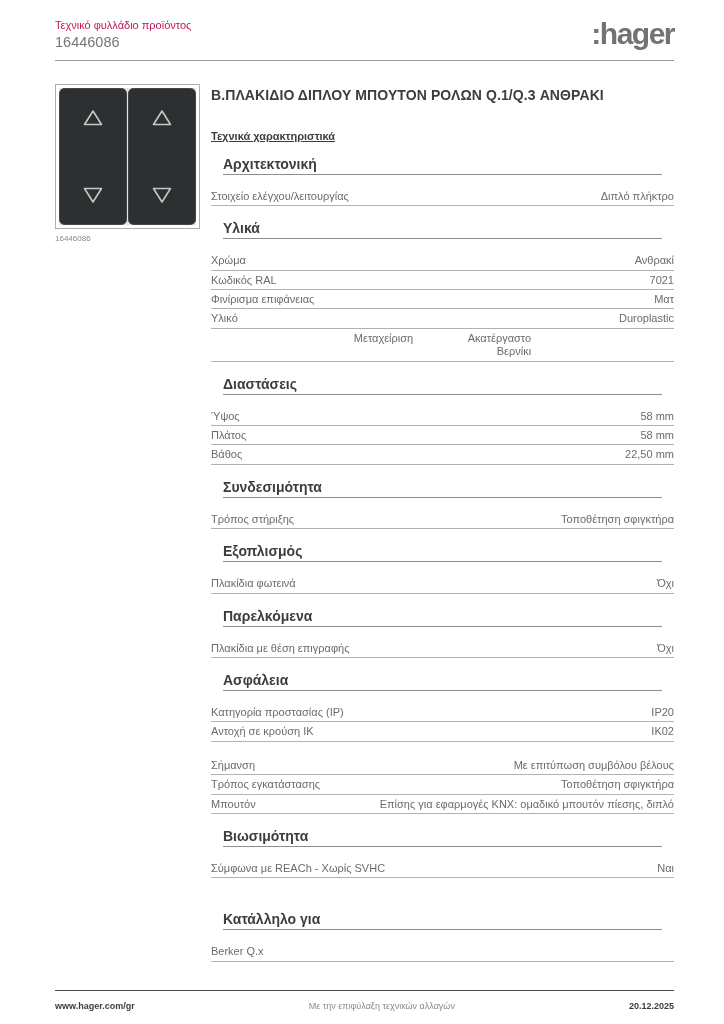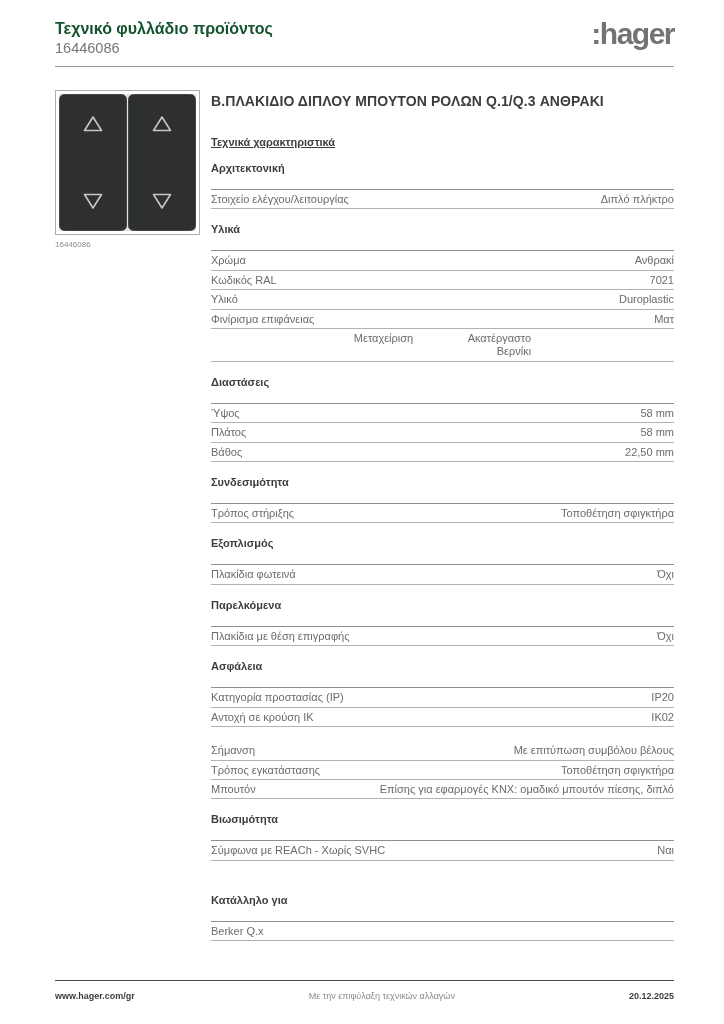--- a/index.html
+++ b/index.html
@@ -12,21 +12,21 @@
   }
   .page {
     position: relative;
     width: 724px; height: 1024px;
     padding: 0 50px 0 55px;
     box-sizing: border-box;
   }
 
   
   .header { display: flex; justify-content: space-between; align-items: flex-start; padding-top: 19px; }
-  .doc-title { font-size: 16px; font-weight: bold; color: #14532d; margin: 0; line-height: 1.25; }
+  .doc-title { font-size: 11px; font-weight: normal; color: #be185d; margin: 0; line-height: 1.25; }
   .product-number { font-size: 14.5px; color: #767676; margin-top: 1px; }
   .logo { font-size: 30px; font-weight: bold; color: #737373; letter-spacing: -1.5px; line-height: 1; }
   .header-divider { border: none; border-top: 1px solid #9a9a9a; margin: 10px 0 0 0; }
 
   
   .main { display: flex; margin-top: 23px; }
   .left-col { flex: 0 0 145px; width: 145px; margin-right: 11px; }
   .product-image {
     width: 145px; height: 145px; box-sizing: border-box;
     border: 1px solid #adadad; background: #fff; padding: 3px;
@@ -36,36 +36,36 @@
 
   .right-col { flex: 1; min-width: 0; }
   .product-title { font-size: 14px; font-weight: bold; color: #3d3d3d; margin: 3px 0 0 0; letter-spacing: 0.1px; }
   .tech-label { font-size: 11px; font-weight: bold; color: #3d3d3d; margin-top: 27px; text-decoration: underline; }
 
   
   #sections-container { margin-top: 0; }
   .spec-section { margin-top: 14px; }
   .spec-section.gap-before { margin-top: 33px; }
   .sec-title {
-    font-size: 11px; font-weight: bold; color: #3d3d3d;
-    padding-bottom: 15px; border-bottom: 1px solid #8f8f8f; margin: 0;
+    font-size: 14px; font-weight: bold; color: #3d3d3d;
+    padding-bottom: 2px; border-bottom: 1px solid #8f8f8f; margin: 12px;
   }
   .spec-row {
     display: flex; justify-content: center; align-items: flex-start;
     font-size: 11px; color: #6b6b6b;
     padding: 3px 0 2px; border-bottom: 1px solid #b2b2b2;
     line-height: 1.22;
     gap: 8px;
   }
   .spec-row .lbl { text-align: left; padding-right: 10px; white-space: nowrap; }
   .spec-row .val { flex: 1; text-align: right; }
   .spec-row .val.val-narrow { max-width: 100px; }
 
   
-  .footer { position: absolute; left: 55px; right: 50px; bottom: 23px; }
+  .footer { position: absolute; left: 55px; right: 50px; bottom: 13px; }
   .footer-divider { border: none; border-top: 1px solid #4a4a4a; margin: 0 0 10px 0; }
   .footer-row { display: flex; justify-content: space-between; align-items: baseline; font-size: 9px; color: #8a8a8a; }
   .footer-row .website, .footer-row .date { font-weight: bold; color: #3d3d3d; }
 </style>
 </head>
 <body>
 
 <div class="page">
 
   <div class="header">
@@ -115,26 +115,26 @@
             <h3 class="sec-title">Υλικά</h3>
             <div class="spec-row">
               <span class="lbl">Χρώμα</span>
               <span class="val">Ανθρακί</span>
             </div>
             <div class="spec-row">
               <span class="lbl">Κωδικός RAL</span>
               <span class="val">7021</span>
             </div>
             <div class="spec-row">
+              <span class="lbl">Φινίρισμα επιφάνειας</span>
+              <span class="val">Ματ</span>
+            </div>
+            <div class="spec-row">
               <span class="lbl">Υλικό</span>
               <span class="val">Duroplastic</span>
-            </div>
-            <div class="spec-row">
-              <span class="lbl">Φινίρισμα επιφάνειας</span>
-              <span class="val">Ματ</span>
             </div>
             <div class="spec-row">
               <span class="lbl">Μεταχείριση</span>
               <span class="val val-narrow">Ακατέργαστο Βερνίκι</span>
             </div>
           </section>
           <section class="spec-section">
             <h3 class="sec-title">Διαστάσεις</h3>
             <div class="spec-row">
               <span class="lbl">Ύψος</span>

